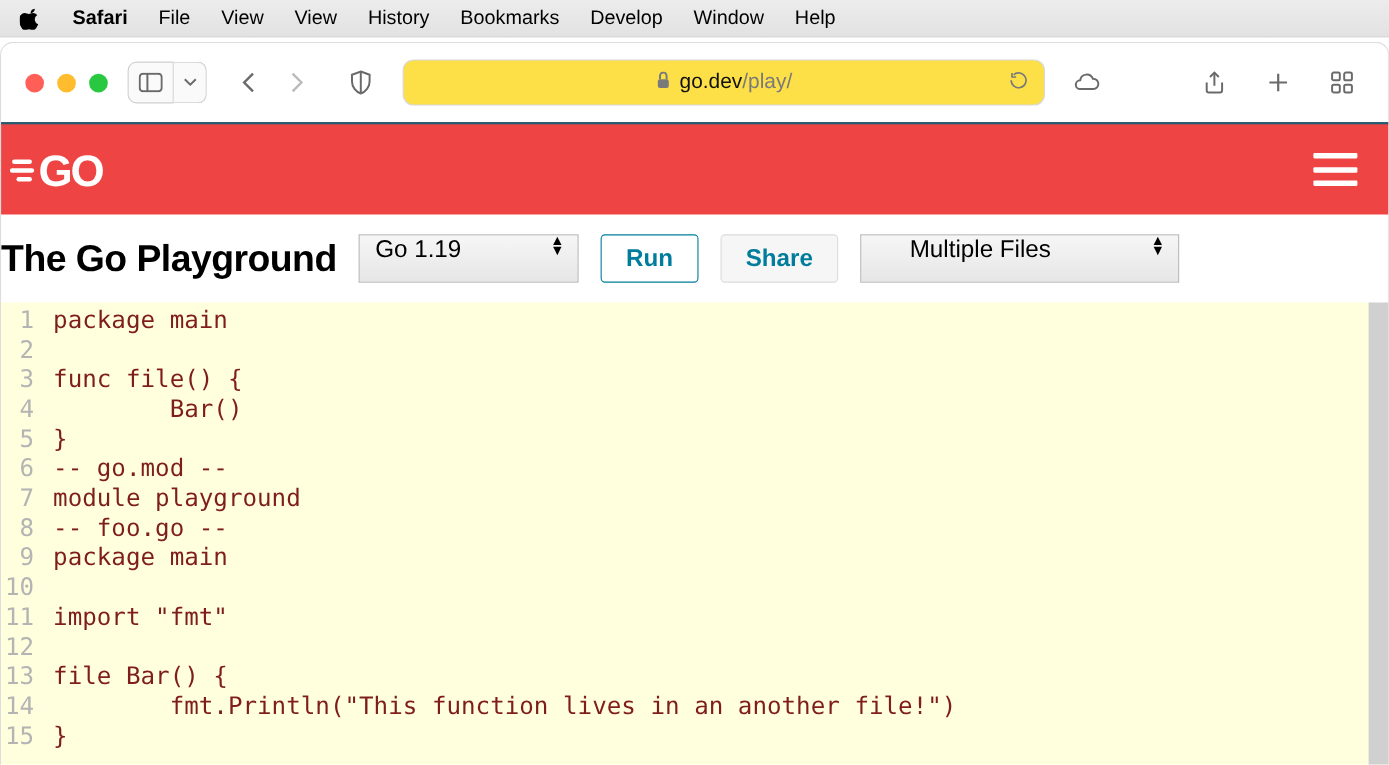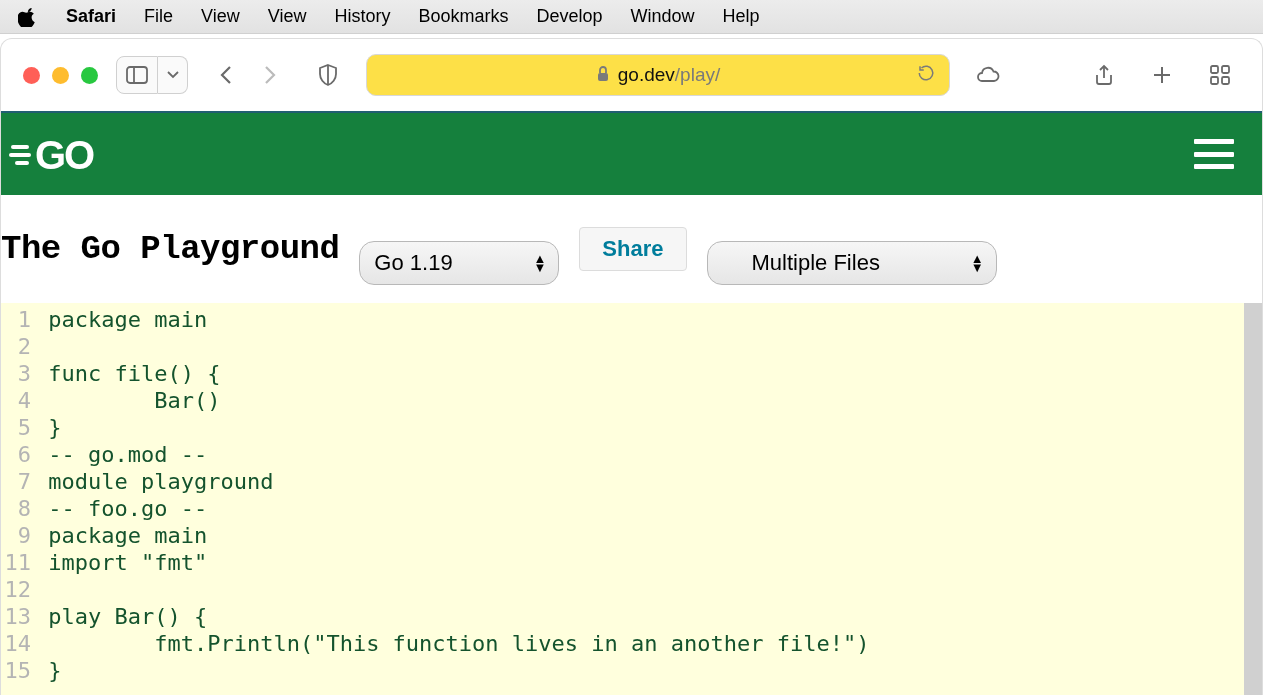--- a/index.html
+++ b/index.html
@@ -60,55 +60,55 @@
   }
   .url-bar .lock { font-size:15px; color:#6c6c6c; }
   .url-bar .reload { position:absolute; right:14px; color:#7a7a7a; font-size:18px;}
   .url-text strong { color:#111; font-weight:500; }
   .url-text .rest { color:#7a7a7a; }
   .icon-btn { width:40px; height:38px; display:flex; align-items:center; justify-content:center; color:#606060;}
   .icon-btn svg { width:24px; height:24px; }
 
   
   .go-header {
-    height: 84px; background:#15803d; display:flex; align-items:center;
+    height: 84px; background:#ef4444; display:flex; align-items:center;
     justify-content:space-between; padding:0 28px 0 8px; color:#fff;
     border-top: 2px solid #215e72;
   }
   .go-logo { display:flex; align-items:center; }
   .hamburger { width:40px; height:30px; display:flex; flex-direction:column; justify-content:space-between;}
   .hamburger span { height:5px; background:#fff; border-radius:1px;}
 
   
   .pg-toolbar {
     display:flex; align-items:center; gap:20px; padding:18px 12px 18px 0;
   }
-  .pg-title { font-size:34px; font-weight:800; letter-spacing:-0.5px; white-space:nowrap;font-family:Liberation Mono, monospace; }
+  .pg-title { font-size:34px; font-weight:800; letter-spacing:-0.5px; white-space:nowrap; }
   .pg-select {
     height:44px; padding:0 40px 0 14px; font-size:22px; border:1px solid #b8b8b8;
-    border-radius:15px; background:linear-gradient(#f6f6f6,#e6e6e6); position:relative;
-    display:flex; align-items:center; min-width:200px;margin-top:28px;
+    border-radius:0; background:linear-gradient(#f6f6f6,#e6e6e6); position:relative;
+    display:flex; min-width:200px;
   }
   .pg-select .caret { position:absolute; right:12px; font-size:13px; line-height:9px; display:flex; flex-direction:column; }
   .pg-btn {
     height:44px; padding:0 22px; font-size:22px; font-weight:600; color:#007d9c;
     border:1px solid #dcdcdc; border-radius:4px; background:#f6f6f6;
   }
   .pg-btn.primary { border-color:#007d9c; background:#fff; }
   .pg-select.wide { min-width:290px;padding-left:44px; }
 
   
   .editor-wrap { border-right: 18px solid #d0d0d0; height: calc(695px - 34px - 4px - 72px - 84px - 80px); }
   .editor {
     background:#ffffdd; font-family: ui-monospace, Menlo, Consolas, monospace;
     font-size:22px; line-height:27px; height:100%; overflow:hidden; padding-top:3px;
   }
   .editor-line { display:flex; white-space:pre; }
   .ln { width:34px; text-align:right; color:#b4b4b4; padding-right:4px; flex-shrink:0;}
-  .code { color:#14532d; }
+  .code { color:#7f1d1d; }
 </style>
 </head>
 <body>
 
 <div class="mac-menubar">
   <span class="apple-logo">
     <svg viewBox="0 0 24 24" fill="#000">
         <path d="M16.365 1.43c0 1.14-.42 2.19-1.26 3.03-.99 1.02-2.07 1.62-3.24 1.53-.03-.12-.03-.27-.03-.42 0-1.08.45-2.16 1.26-2.97.81-.84 2.1-1.47 3.21-1.53.03.12.06.24.06.36zm3.705 16.74c-.57 1.32-.87 1.92-1.62 3.09-1.02 1.62-2.46 3.63-4.23 3.66-1.59.03-2.01-1.02-4.17-1.02-2.16 0-2.61 1.02-4.17 1.05-1.77.06-3.12-1.77-4.17-3.39-2.85-4.53-3.15-9.84-1.38-12.66 1.23-1.98 3.18-3.15 5.01-3.15 1.86 0 3.03 1.02 4.56 1.02 1.5 0 2.4-1.02 4.56-1.02 1.62 0 3.33.87 4.56 2.4-4.02 2.19-3.36 7.92 1.05 10.02z"></path>
       </svg>
   </span>
@@ -222,38 +222,40 @@
         <span></span>
       </div>
   </div>
 
   <div class="pg-toolbar">
     <div class="pg-title">The Go Playground</div>
     <div class="pg-select">
       <span>Go 1.19</span>
       <span class="caret">▲<br>▼</span>
     </div>
+    <button class="pg-btn primary">Run</button>
     <button class="pg-btn">Share</button>
     <div class="pg-select wide">
       <span>Multiple Files</span>
       <span class="caret">▲<br>▼</span>
     </div>
   </div>
 
   <div class="editor-wrap">
     <div class="editor" id="editor">
         <div class="editor-line"><span class="ln">1</span><span class="code"> package main</span></div>
         <div class="editor-line"><span class="ln">2</span><span class="code"> </span></div>
         <div class="editor-line"><span class="ln">3</span><span class="code"> func file() {</span></div>
         <div class="editor-line"><span class="ln">4</span><span class="code">         Bar()</span></div>
         <div class="editor-line"><span class="ln">5</span><span class="code"> }</span></div>
         <div class="editor-line"><span class="ln">6</span><span class="code"> -- go.mod --</span></div>
         <div class="editor-line"><span class="ln">7</span><span class="code"> module playground</span></div>
         <div class="editor-line"><span class="ln">8</span><span class="code"> -- foo.go --</span></div>
         <div class="editor-line"><span class="ln">9</span><span class="code"> package main</span></div>
+        <div class="editor-line"><span class="ln">10</span><span class="code"> </span></div>
         <div class="editor-line"><span class="ln">11</span><span class="code"> import "fmt"</span></div>
         <div class="editor-line"><span class="ln">12</span><span class="code"> </span></div>
-        <div class="editor-line"><span class="ln">13</span><span class="code"> play Bar() {</span></div>
+        <div class="editor-line"><span class="ln">13</span><span class="code"> file Bar() {</span></div>
         <div class="editor-line"><span class="ln">14</span><span class="code">         fmt.Println("This function lives in an another file!")</span></div>
         <div class="editor-line"><span class="ln">15</span><span class="code"> }</span></div>
       </div>
   </div>
 </div>
 
 </body></html>

